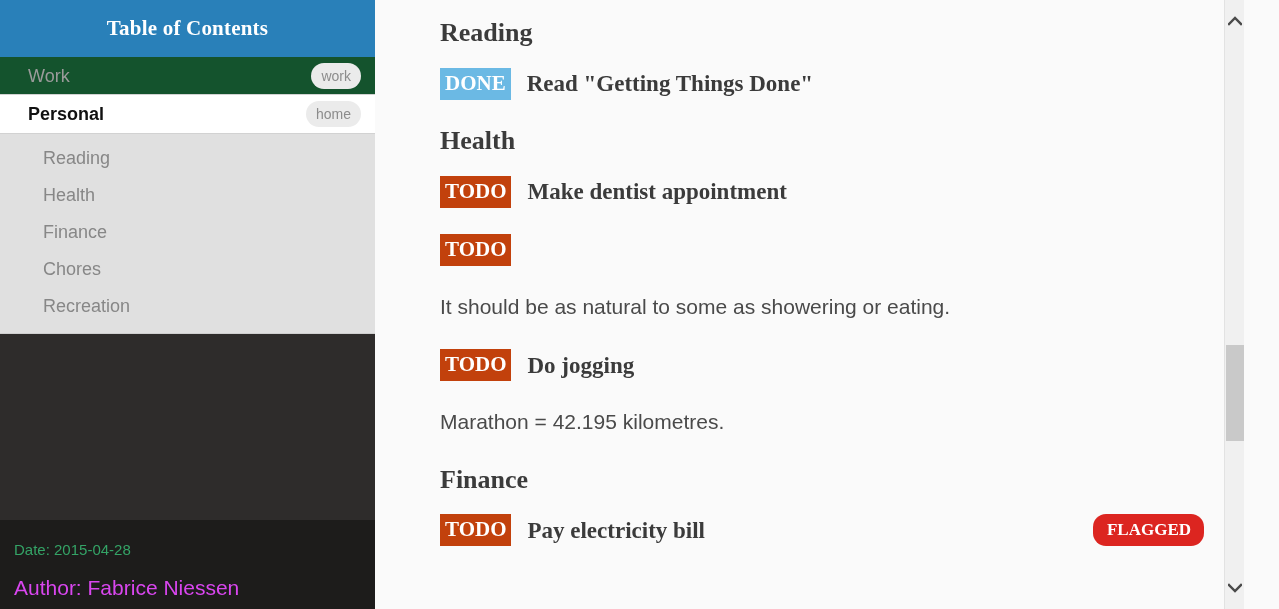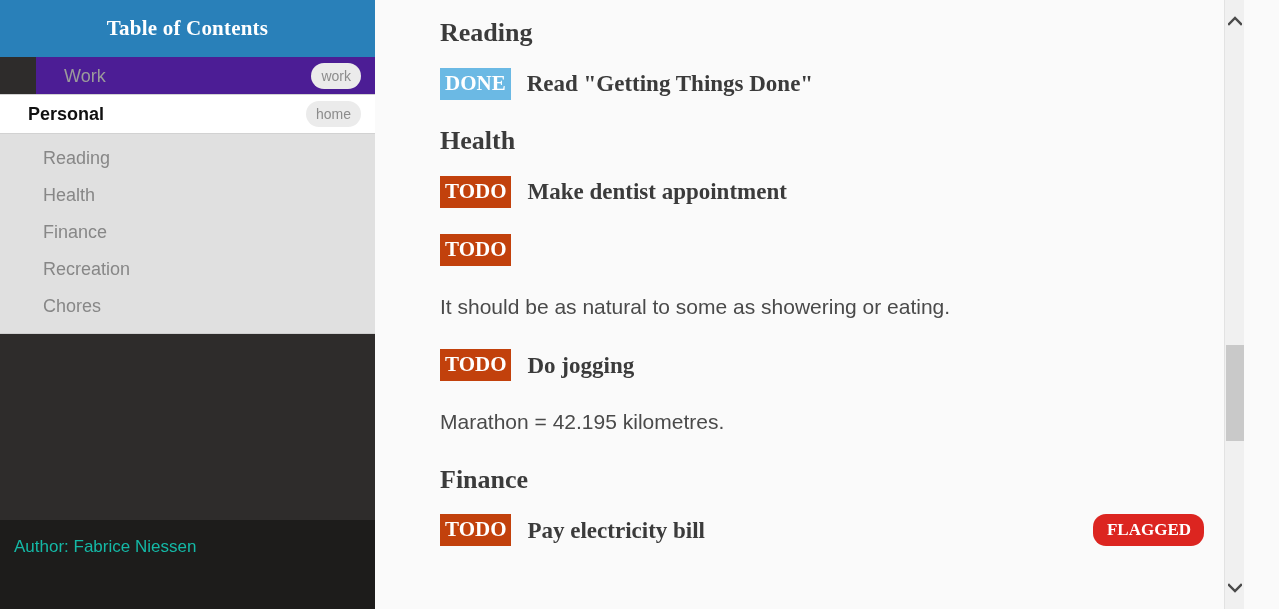--- a/index.html
+++ b/index.html
@@ -44,22 +44,21 @@
   }
 
   .toc-top-item {
     height: 37px;
     display: flex;
     align-items: center;
     padding: 0 14px 0 28px;
     position: relative;
   }
   .toc-top-item.state-inactive {
-    background: #4c1d95;
-    margin-left: 36px;
+    background: #14532d;
   }
   .toc-top-item.state-inactive .toc-top-label {
     color: #9b9b9b;
     font-size: 18px;
     font-weight: normal;
   }
   .toc-top-item.state-active {
     background: #ffffff;
     border-top: 1px solid #d2d2d2;
     border-bottom: 1px solid #d2d2d2;
@@ -111,24 +110,25 @@
     padding: 14px 0 16px 14px;
     height: 89px;
   }
   #sidebar-date {
     color: #34a366;
     font-size: 15px;
     line-height: 31px;
     font-family: "Liberation Sans", sans-serif;
   }
   #sidebar-author {
-    color: #14b8a6;
-    font-size: 17px;
+    color: #d946ef;
+    font-size: 21px;
     line-height: 26px;
     font-family: "Liberation Sans", sans-serif;
+    margin-top: 10px;
   }
 
   
   #main {
     flex: 1 1 auto;
     height: 609px;
     background: #fafafa;
     overflow: hidden;
     position: relative;
   }
@@ -252,27 +252,28 @@
         <div class="toc-top-item state-active">
           <span class="toc-top-label">Personal</span>
           <span class="tag-pill">home</span>
         </div>
       </nav>
 
     <div id="toc-sublist">
         <div class="toc-sub-item">Reading</div>
         <div class="toc-sub-item">Health</div>
         <div class="toc-sub-item">Finance</div>
+        <div class="toc-sub-item">Chores</div>
         <div class="toc-sub-item">Recreation</div>
-        <div class="toc-sub-item">Chores</div>
       </div>
 
     <div id="sidebar-spacer"></div>
 
     <div id="sidebar-footer">
+      <div id="sidebar-date">Date: 2015-04-28</div>
       <div id="sidebar-author">Author: Fabrice Niessen</div>
     </div>
 
   </aside>
 
   <main id="main">
     <div id="main-inner">
         <div class="doc-heading">Reading</div>
         <div class="todo-line">
           <span class="kw kw-done">DONE</span>

